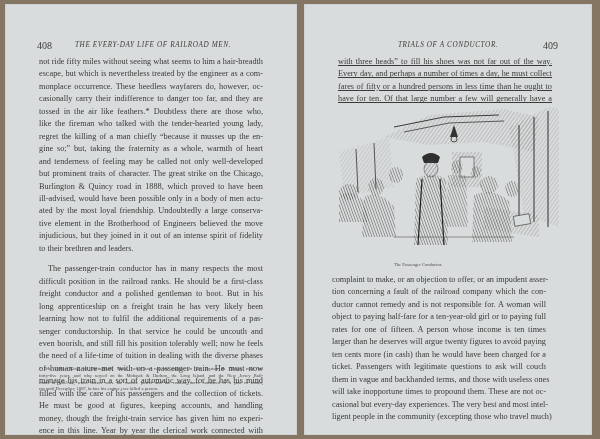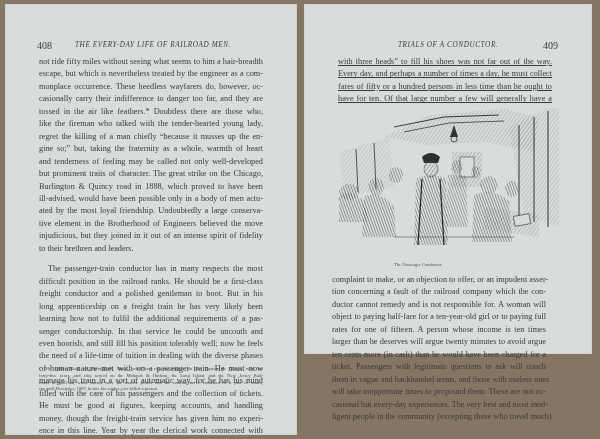--- a/index.html
+++ b/index.html
@@ -8,21 +8,21 @@
     background: #857563;
     position: relative;
     font-family: "Liberation Serif", "DejaVu Serif", serif;
   }
   .page {
     position: absolute;
     background: #d9dcdc;
     box-shadow: inset 0 0 0 1px #cfd2d2;
   }
   #left-page { left: 5px; top: 4px; width: 292px; height: 431px; }
-  #right-page { left: 304px; top: 4px; width: 288px; height: 350px; }
+  #right-page { left: 304px; top: 4px; width: 288px; height: 431px; }
   .running-head {
     position: absolute; top: 37px;
     font-size: 7.2px; letter-spacing: 0.6px;
     color: #3d3d3d; font-style: italic;
     text-transform: uppercase;
   }
   .page-num { position: absolute; top: 36px; font-size: 10px; color: #3d3d3d; }
   .text-block {
     position: absolute;
     color: #3a3a3a;
@@ -173,21 +173,21 @@
     </svg>
   </div>
   <span class="caption">The Passenger Conductor.</span>
 
   <div class="text-block" id="right-bottom" style="left:28px; top:270px; width:214px;">
       <span class="line">complaint to make, or an objection to offer, or an impudent asser-</span>
       <span class="line">tion concerning a fault of the railroad company which the con-</span>
       <span class="line">ductor cannot remedy and is not responsible for.   A woman will</span>
       <span class="line">object to paying half-fare for a ten-year-old girl or to paying full</span>
       <span class="line">rates for one of fifteen.   A person whose income is ten times</span>
-      <span class="line">larger than he deserves will argue twenty minutes to avoid argue</span>
+      <span class="line">larger than he deserves will argue twenty figures to avoid paying</span>
       <span class="line">ten cents more (in cash) than he would have been charged for a</span>
       <span class="line">ticket.   Passengers with legitimate questions to ask will couch</span>
       <span class="line">them in vague and backhanded terms, and those with useless ones</span>
       <span class="line">will take inopportune times to propound them.   These are not oc-</span>
       <span class="line">casional but every-day experiences.   The very best and most intel-</span>
       <span class="line">ligent people in the community (excepting those who travel much)</span>
     </div>
 </div>
 
 </body></html>

